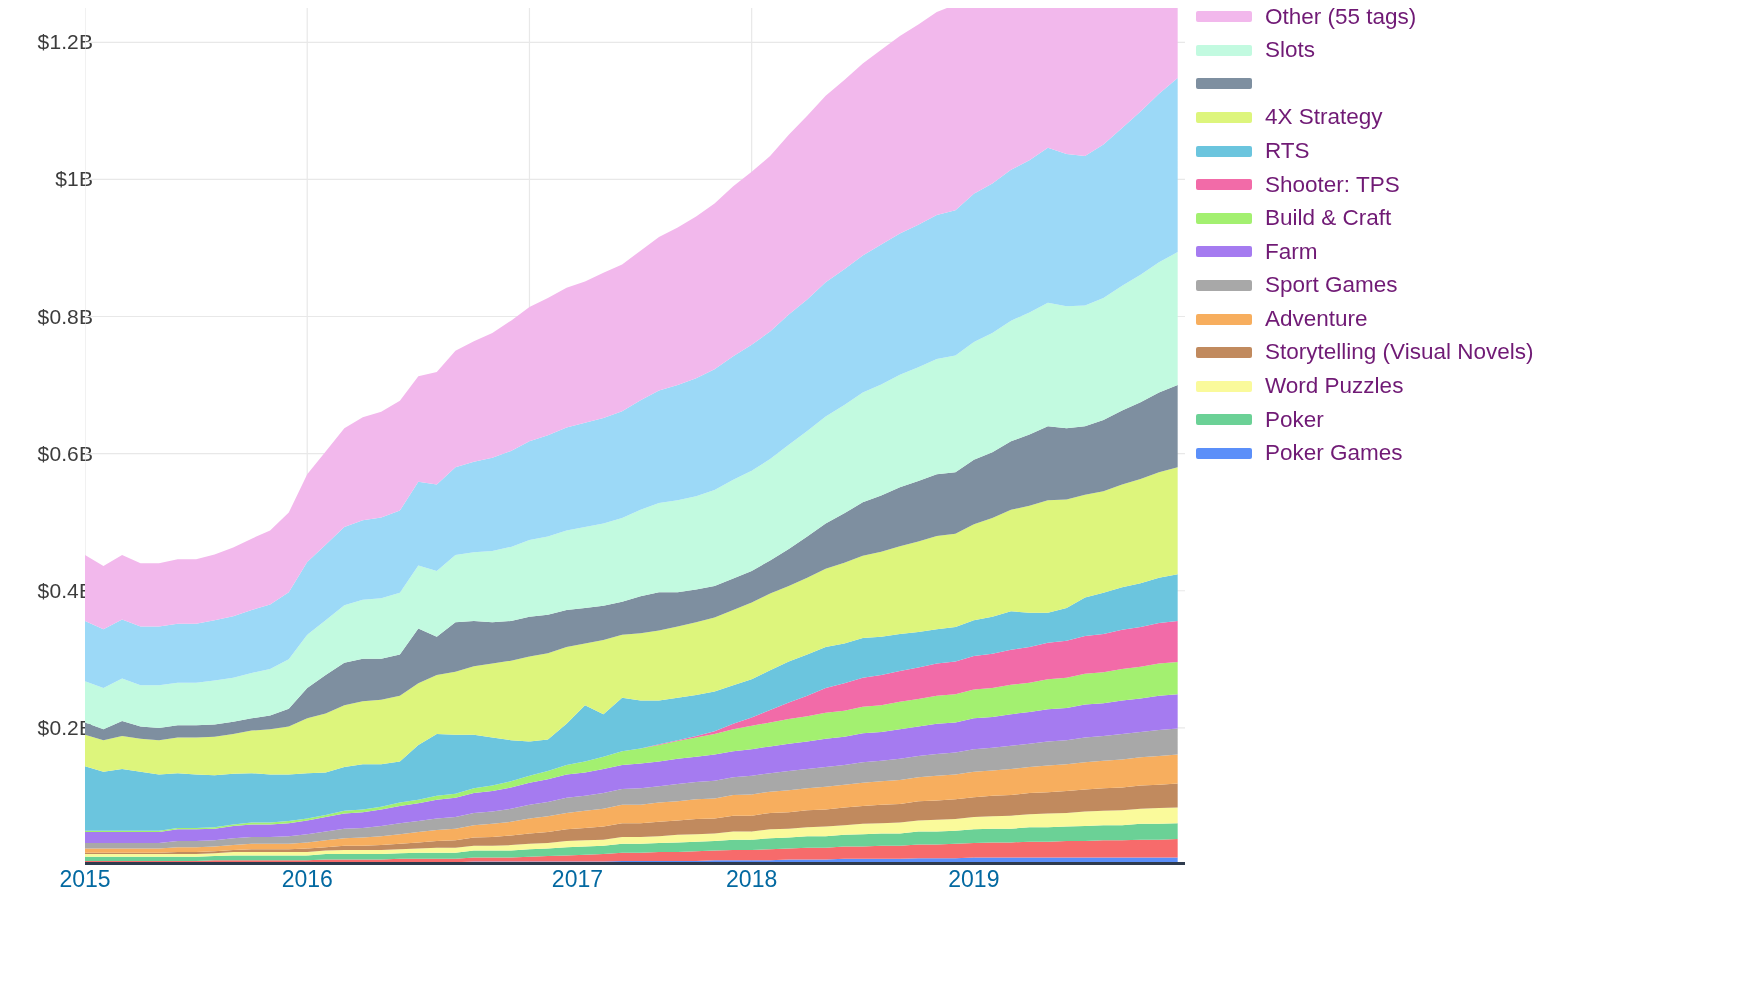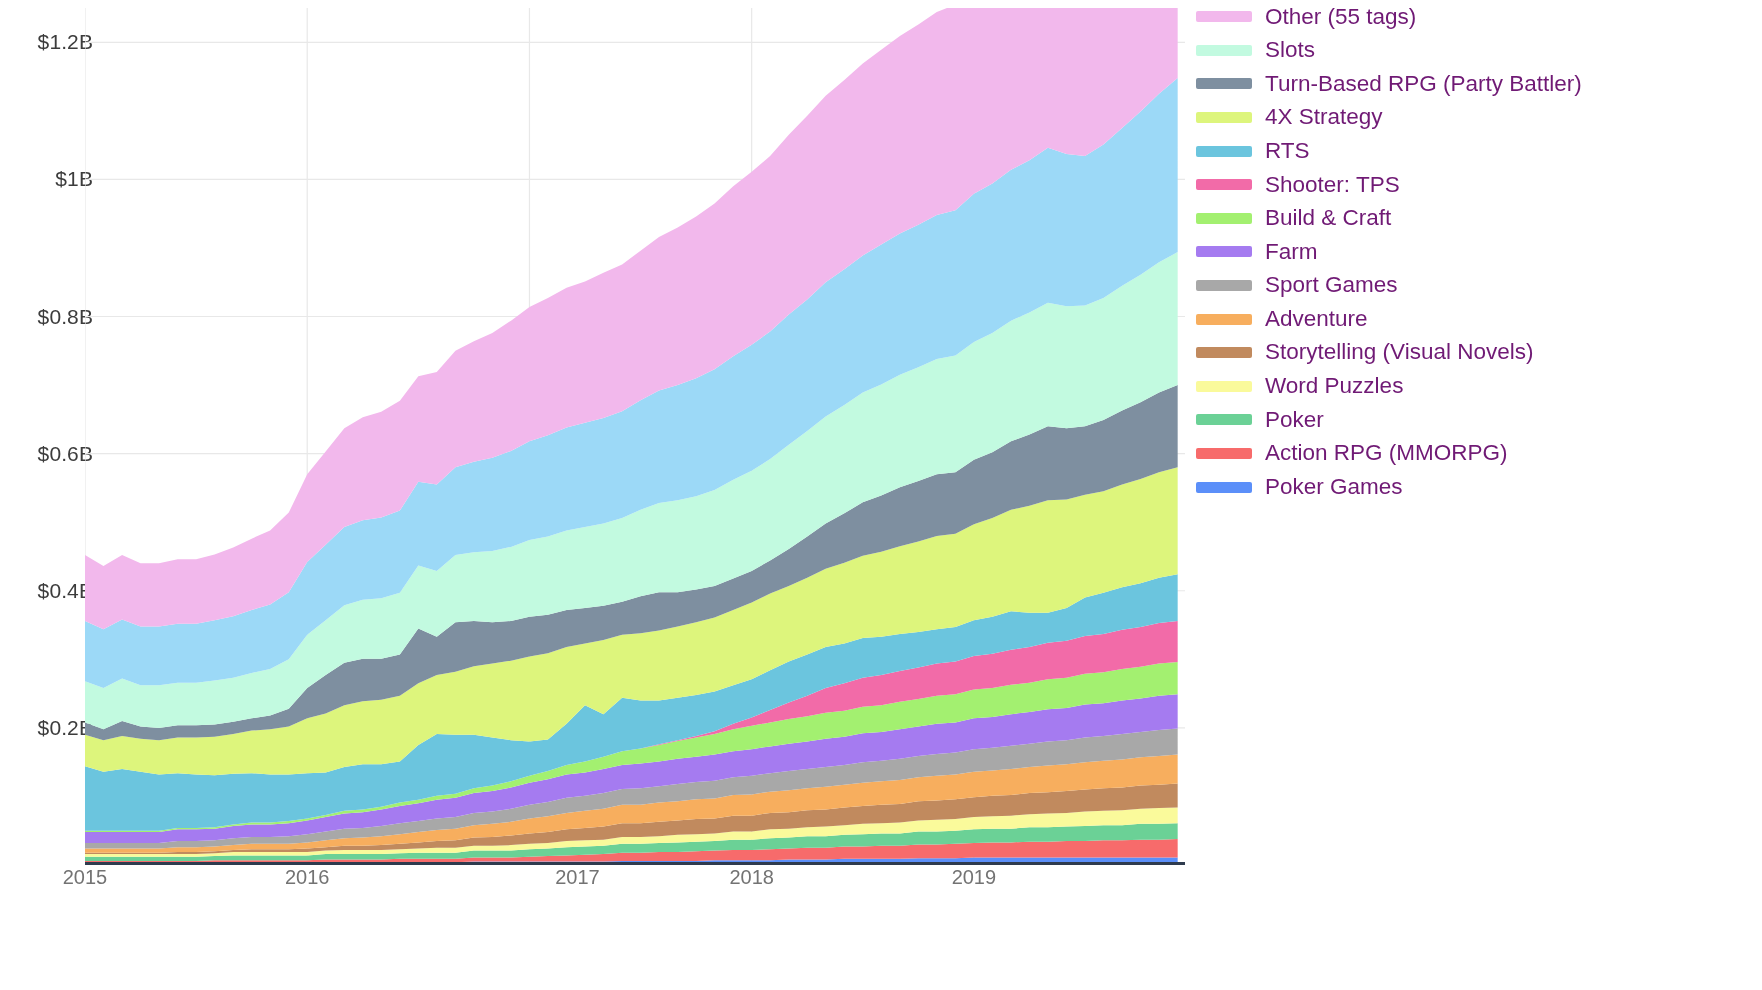--- a/index.html
+++ b/index.html
@@ -8,21 +8,21 @@
 
   
   #chart-wrap{position:absolute;left:0;top:0;width:1190px;height:990px;}
   #plot{position:absolute;left:85px;top:8px;width:1100px;height:857px;}
   #plot svg{display:block;}
 
   .ytick{position:absolute;right:1097px;transform:translateY(-50%);
          font-size:21px;color:#3c3c3c;white-space:nowrap;letter-spacing:.1px;}
 
   .xtick{position:absolute;top:866px;transform:translateX(-50%);
-         font-size:20px;color:#737373;white-space:nowrap;}
+         font-size:23px;color:#0369a1;white-space:nowrap;}
 
   
   #legend{position:absolute;left:1196px;top:0px;width:566px;height:540px;}
   .legend-item{display:flex;align-items:center;height:33.6px;}
   .legend-swatch{width:56px;height:11px;border-radius:2px;flex:0 0 auto;}
   .legend-label{margin-left:13px;font-size:22.5px;color:#701a75;
                 white-space:nowrap;line-height:1;}
 </style>
 </head>
 <body>
@@ -90,21 +90,20 @@
       <div class="legend-item">
         <span class="legend-swatch" style="background: rgb(242, 184, 236);"></span>
         <span class="legend-label">Other (55 tags)</span>
       </div>
       <div class="legend-item">
         <span class="legend-swatch" style="background: rgb(194, 250, 224);"></span>
         <span class="legend-label">Slots</span>
       </div>
       <div class="legend-item">
         <span class="legend-swatch" style="background: rgb(126, 143, 160);"></span>
-        <span class="legend-label">Turn-Based RPG (Party Battler)</span>
       </div>
       <div class="legend-item">
         <span class="legend-swatch" style="background: rgb(221, 245, 124);"></span>
         <span class="legend-label">4X Strategy</span>
       </div>
       <div class="legend-item">
         <span class="legend-swatch" style="background: rgb(107, 197, 222);"></span>
         <span class="legend-label">RTS</span>
       </div>
       <div class="legend-item">
@@ -133,22 +132,18 @@
       </div>
       <div class="legend-item">
         <span class="legend-swatch" style="background: rgb(250, 250, 155);"></span>
         <span class="legend-label">Word Puzzles</span>
       </div>
       <div class="legend-item">
         <span class="legend-swatch" style="background: rgb(107, 209, 150);"></span>
         <span class="legend-label">Poker</span>
       </div>
       <div class="legend-item">
-        <span class="legend-swatch" style="background: rgb(247, 107, 107);"></span>
-        <span class="legend-label">Action RPG (MMORPG)</span>
-      </div>
-      <div class="legend-item">
         <span class="legend-swatch" style="background: rgb(91, 143, 249);"></span>
         <span class="legend-label">Poker Games</span>
       </div>
     </div>
 
 </div>
 
 </body></html>

